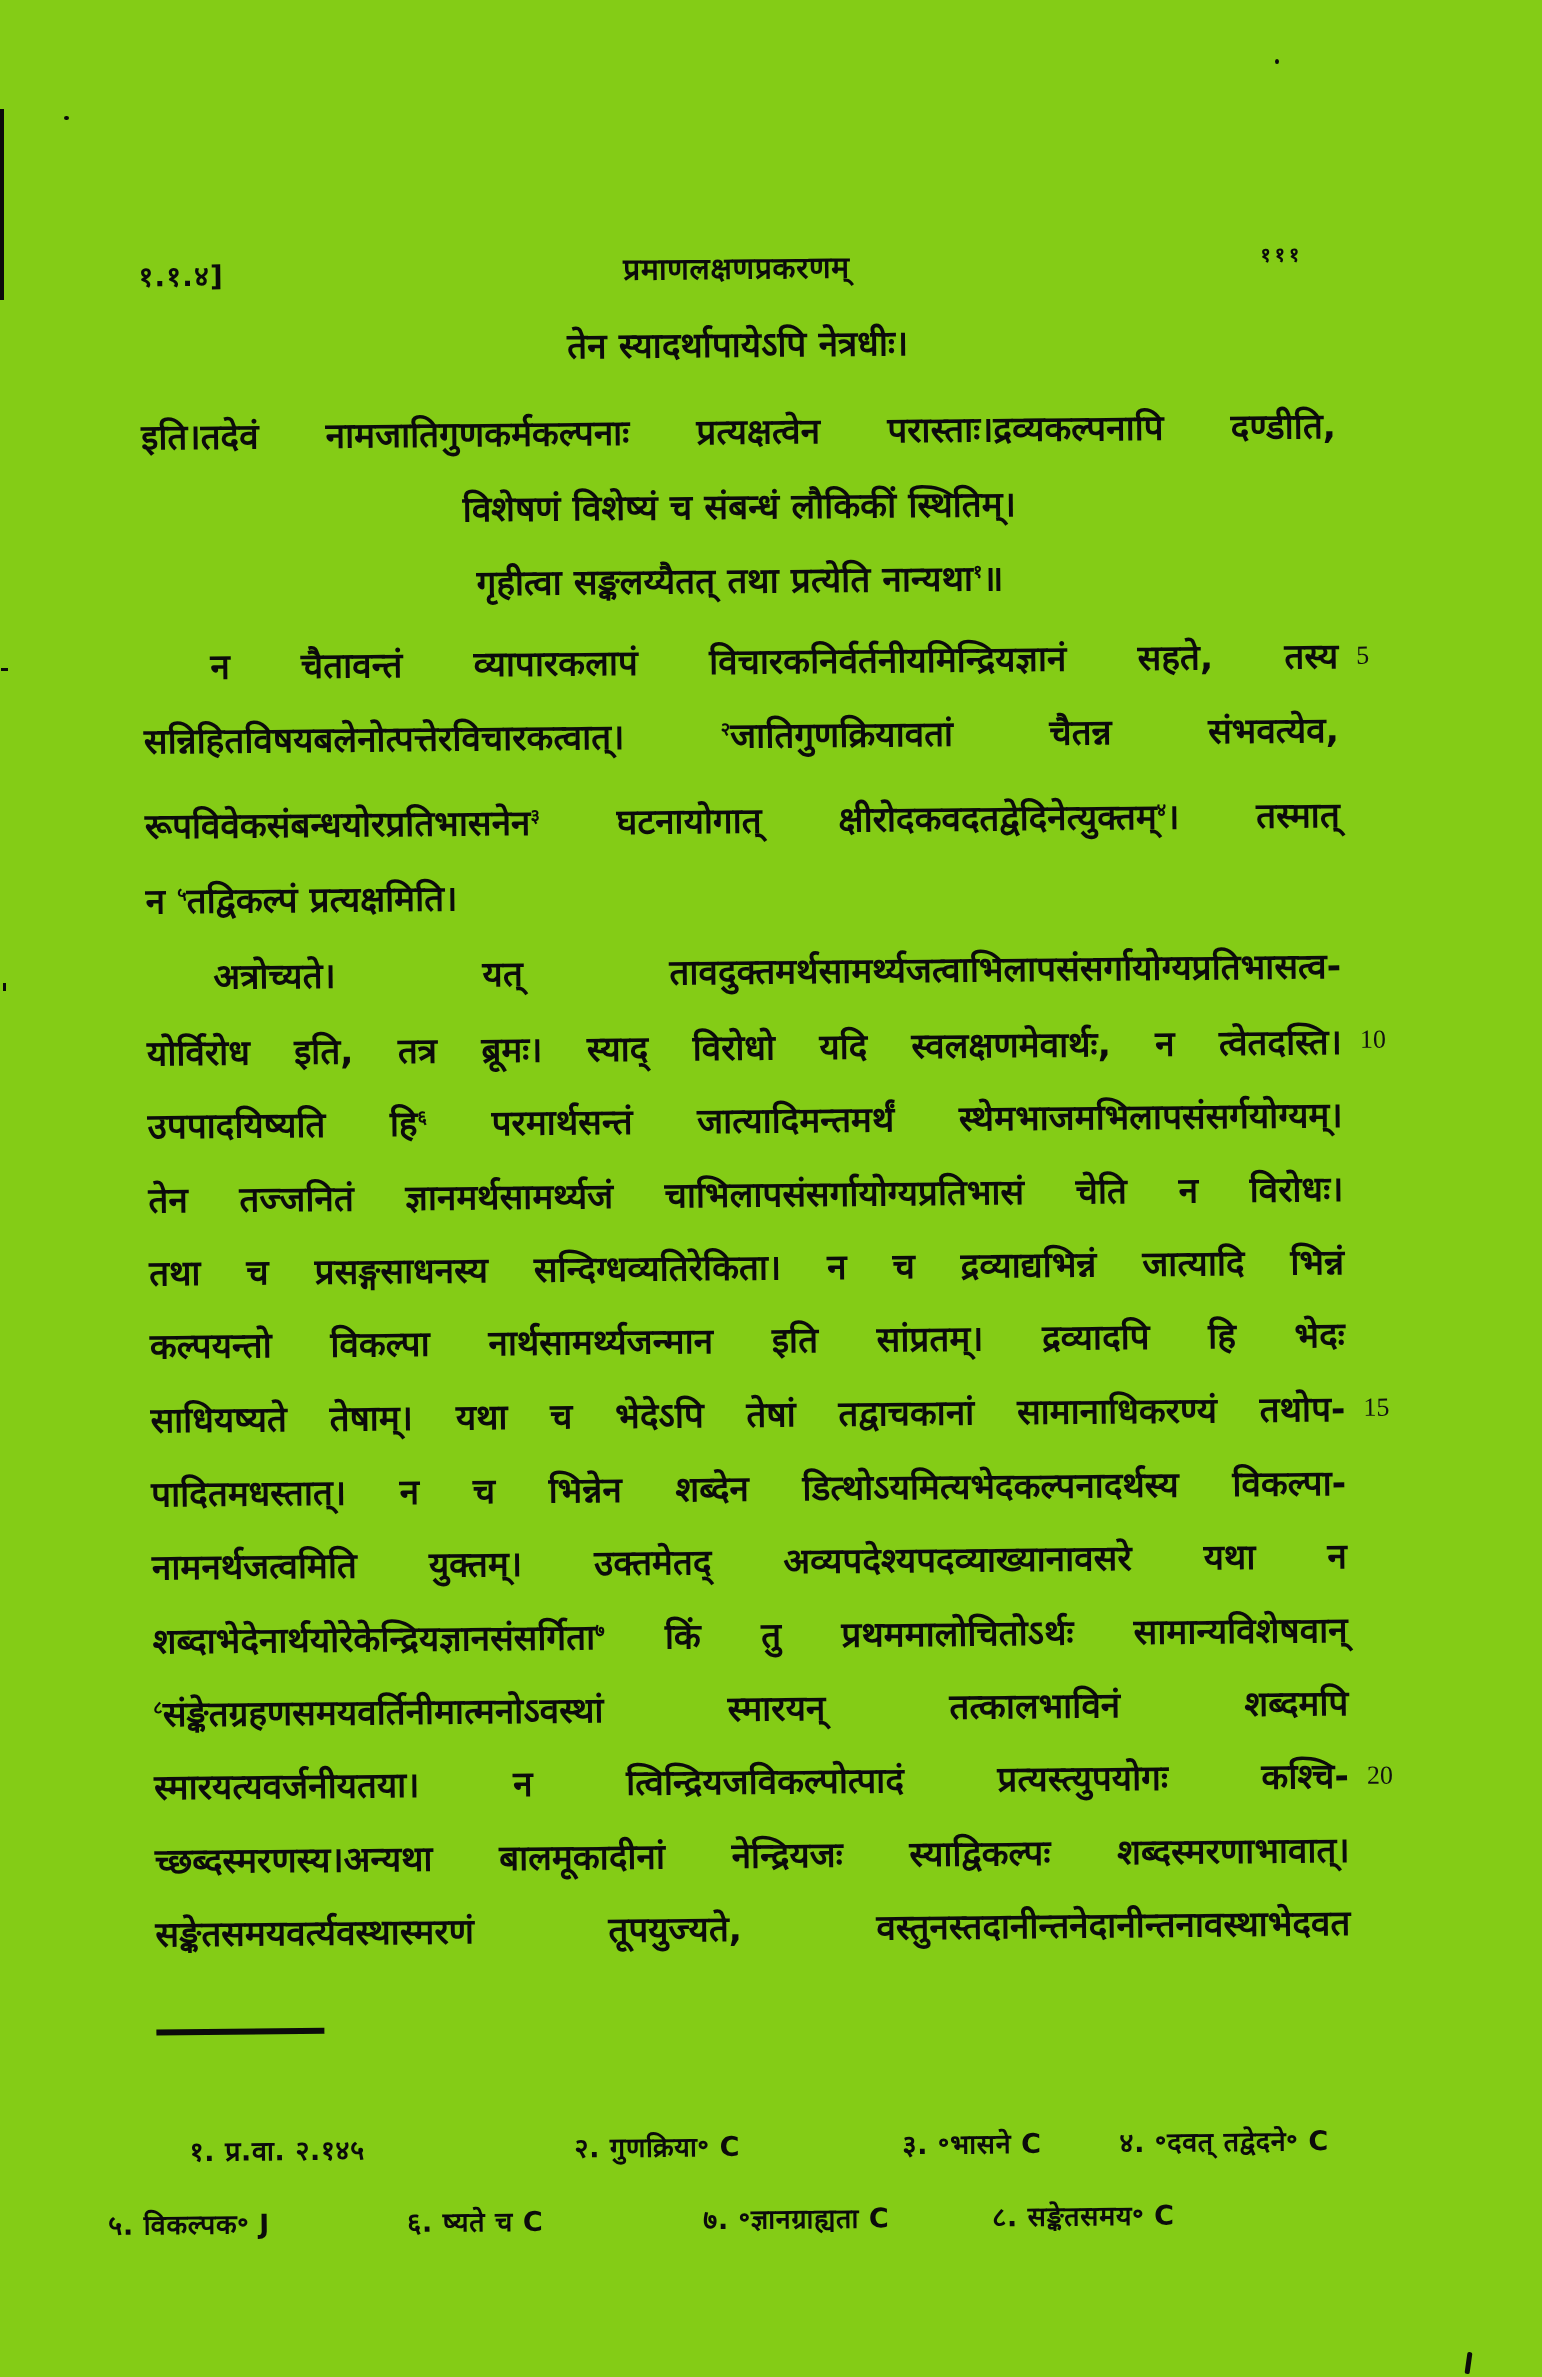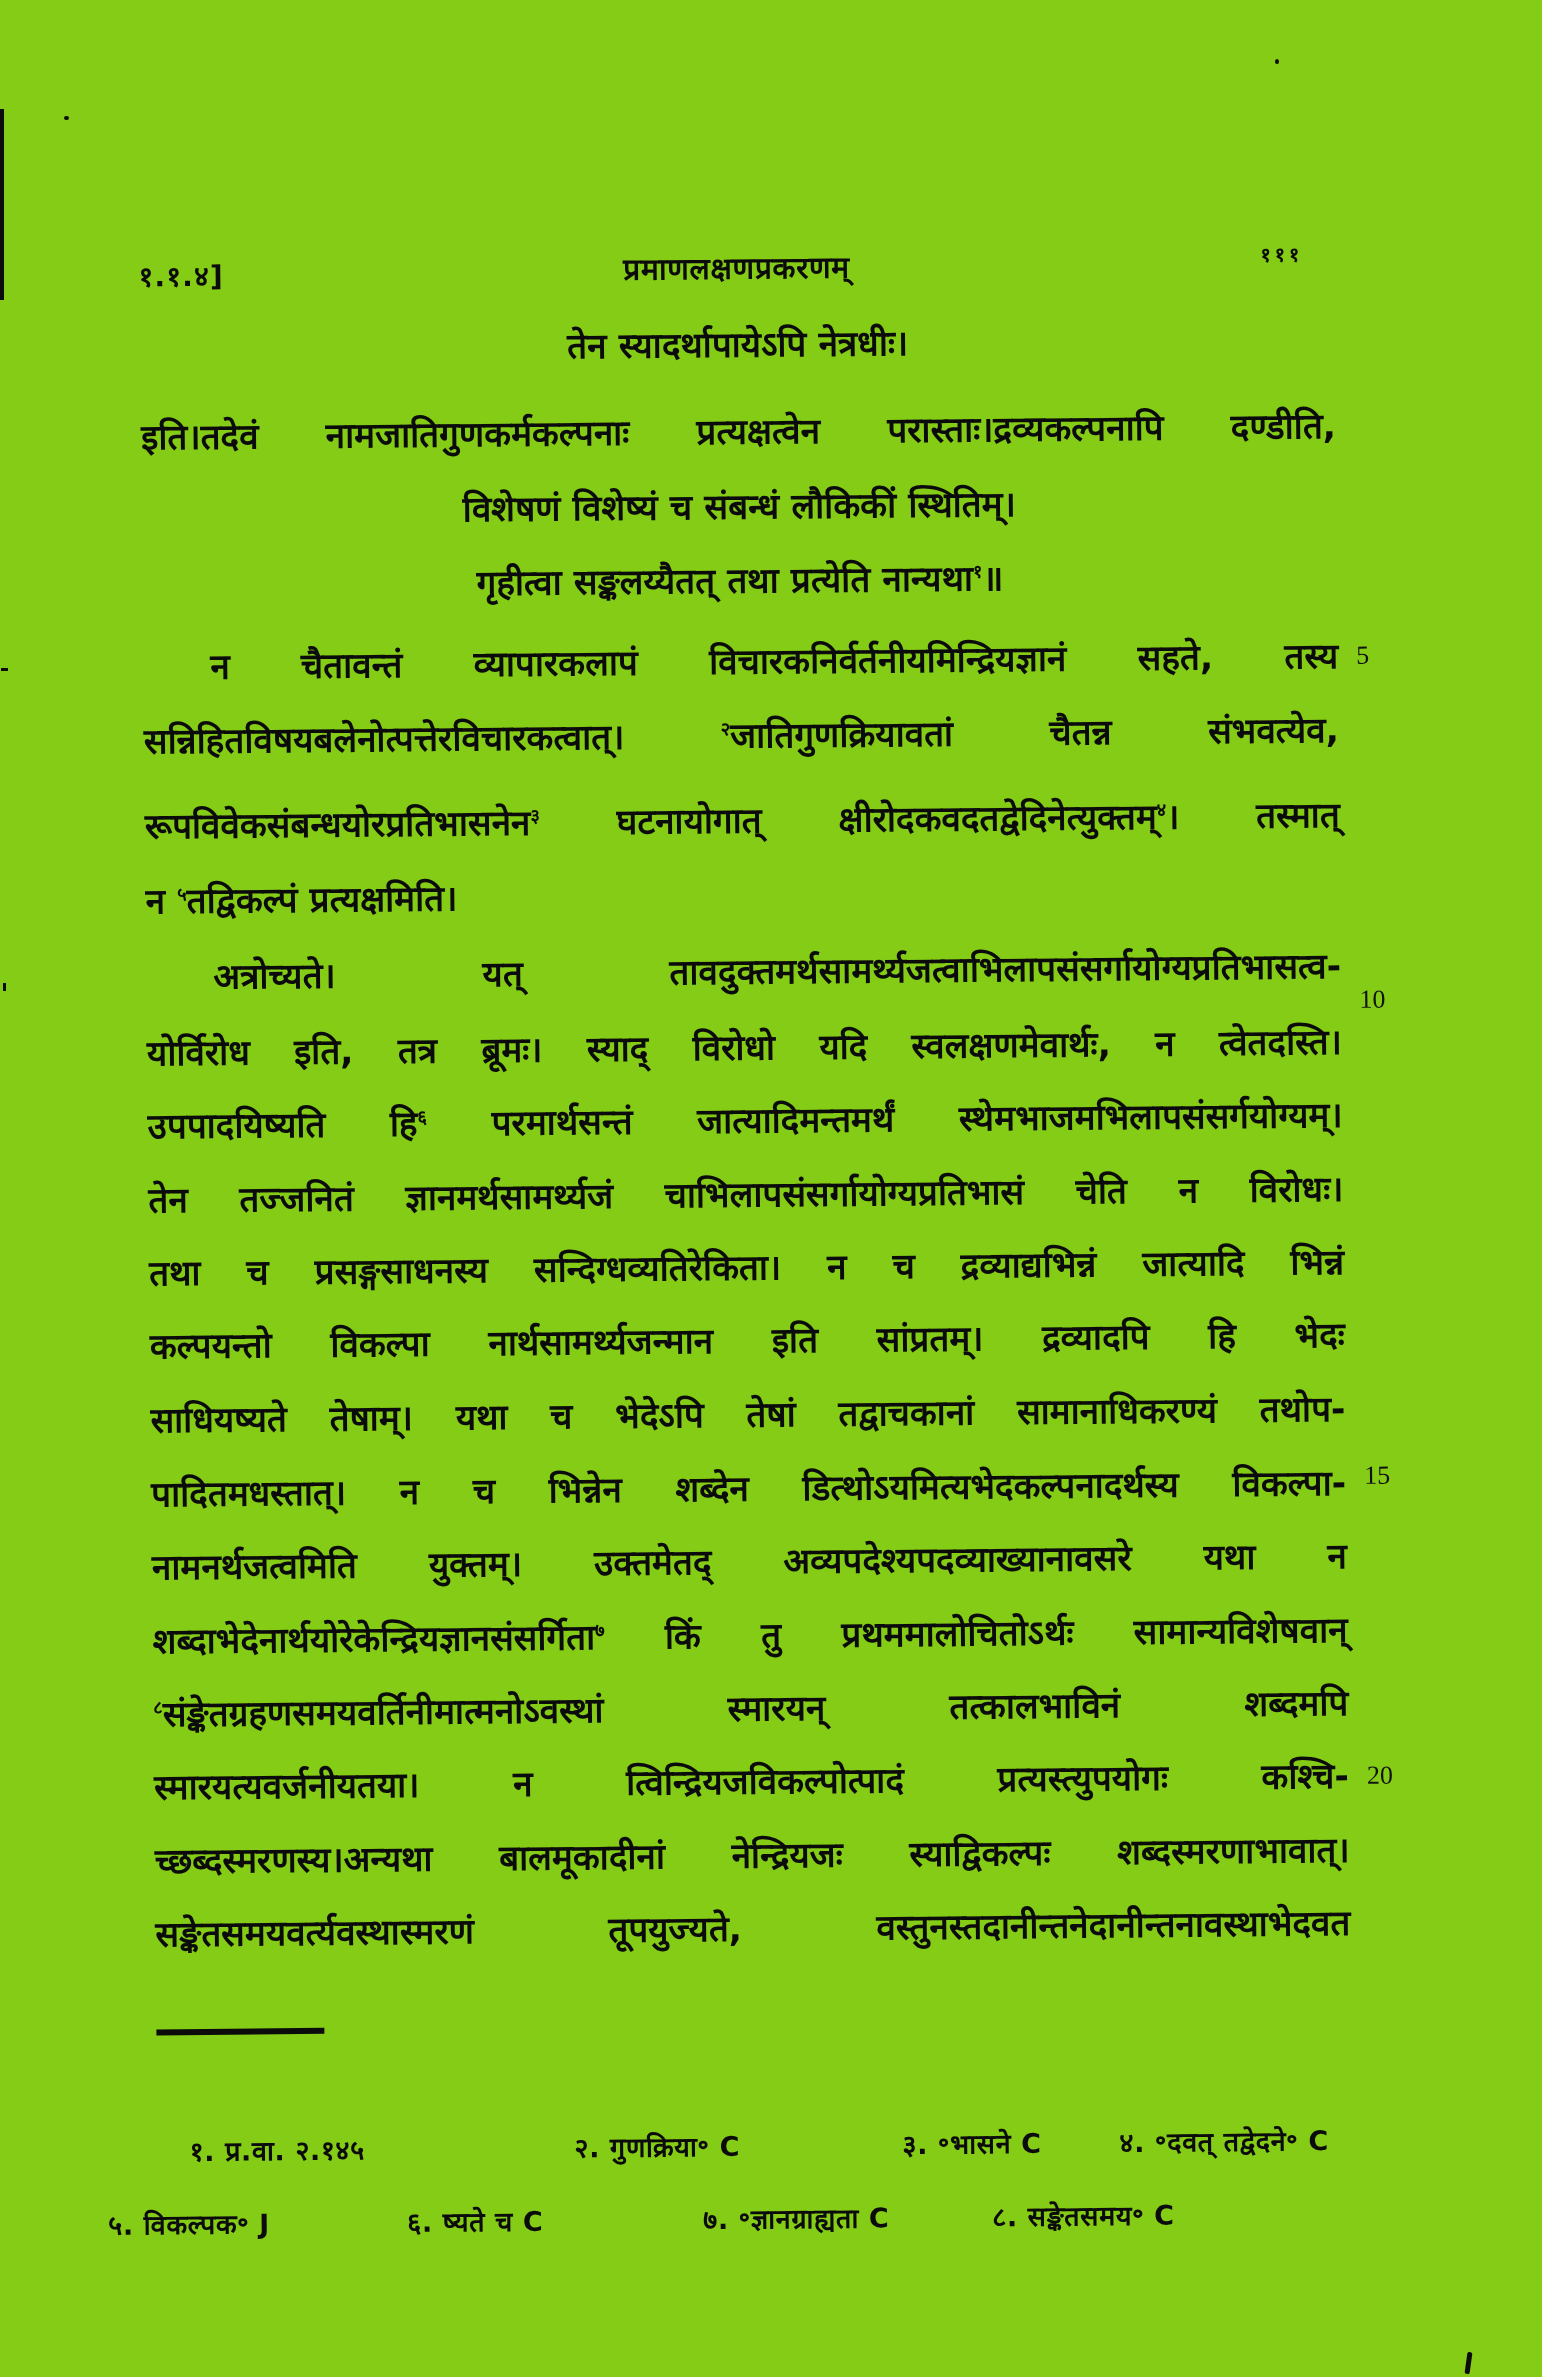--- a/index.html
+++ b/index.html
@@ -91,22 +91,22 @@
     <div class="line justify sup-line" style="top:1394px">साधियष्यते तेषाम्। यथा च भेदेऽपि तेषां तद्वाचकानां सामानाधिकरण्यं तथोप-</div>
     <div class="line justify sup-line" style="top:1468px">पादितमधस्तात्। न च भिन्नेन शब्देन डित्थोऽयमित्यभेदकल्पनादर्थस्य विकल्पा-</div>
     <div class="line justify sup-line" style="top:1541px">नामनर्थजत्वमिति युक्तम्। उक्तमेतद् अव्यपदेश्यपदव्याख्यानावसरे यथा न</div>
     <div class="line justify sup-line" style="top:1615px">शब्दाभेदेनार्थयोरेकेन्द्रियज्ञानसंसर्गिता<sup>७</sup> किं तु प्रथममालोचितोऽर्थः सामान्यविशेषवान्</div>
     <div class="line justify sup-line" style="top:1688px"><sup>८</sup>संङ्केतग्रहणसमयवर्तिनीमात्मनोऽवस्थां स्मारयन् तत्कालभाविनं शब्दमपि</div>
     <div class="line justify sup-line" style="top:1761px">स्मारयत्यवर्जनीयतया। न त्विन्द्रियजविकल्पोत्पादं प्रत्यस्त्युपयोगः कश्चि-</div>
     <div class="line justify sup-line" style="top:1835px">च्छब्दस्मरणस्य।अन्यथा बालमूकादीनां नेन्द्रियजः स्याद्विकल्पः शब्दस्मरणाभावात्।</div>
     <div class="line justify sup-line" style="top:1908px">सङ्केतसमयवर्त्यवस्थास्मरणं तूपयुज्यते, वस्तुनस्तदानीन्तनेदानीन्तनावस्थाभेदवत</div>
 
     <div class="margin-num" style="top:652px">5</div>
-    <div class="margin-num" style="top:996px">10</div>
-    <div class="margin-num" style="top:1472px">15</div>
+    <div class="margin-num" style="top:1036px">10</div>
+    <div class="margin-num" style="top:1404px">15</div>
     <div class="margin-num" style="top:1772px">20</div>
 
     <div class="fn-sep"></div>
 
     <div class="footnote" style="left:180px;top:2132px">१. प्र.वा. २.१४५</div>
     <div class="footnote" style="left:565px;top:2132px">२. गुणक्रिया॰ C</div>
     <div class="footnote" style="left:893px;top:2132px">३. ॰भासने C</div>
     <div class="footnote" style="left:1110px;top:2132px">४. ॰दवत् तद्वेदने॰ C</div>
 
     <div class="footnote" style="left:98px;top:2205px">५. विकल्पक॰ J</div>

